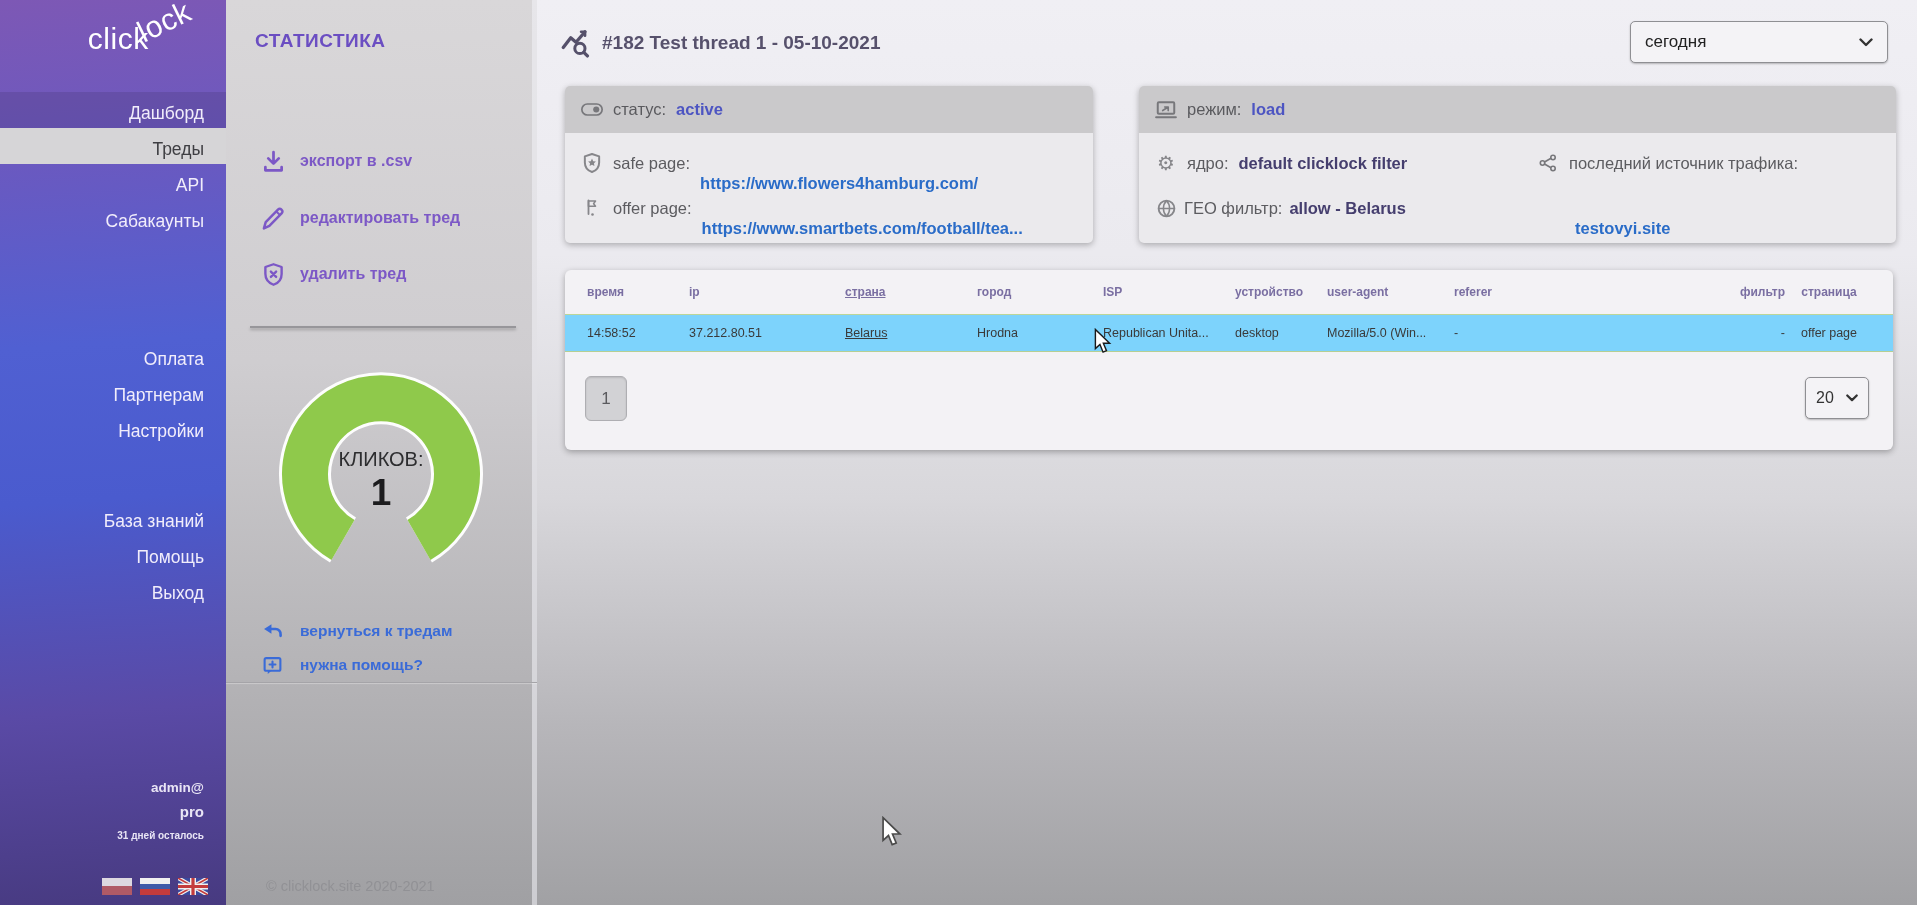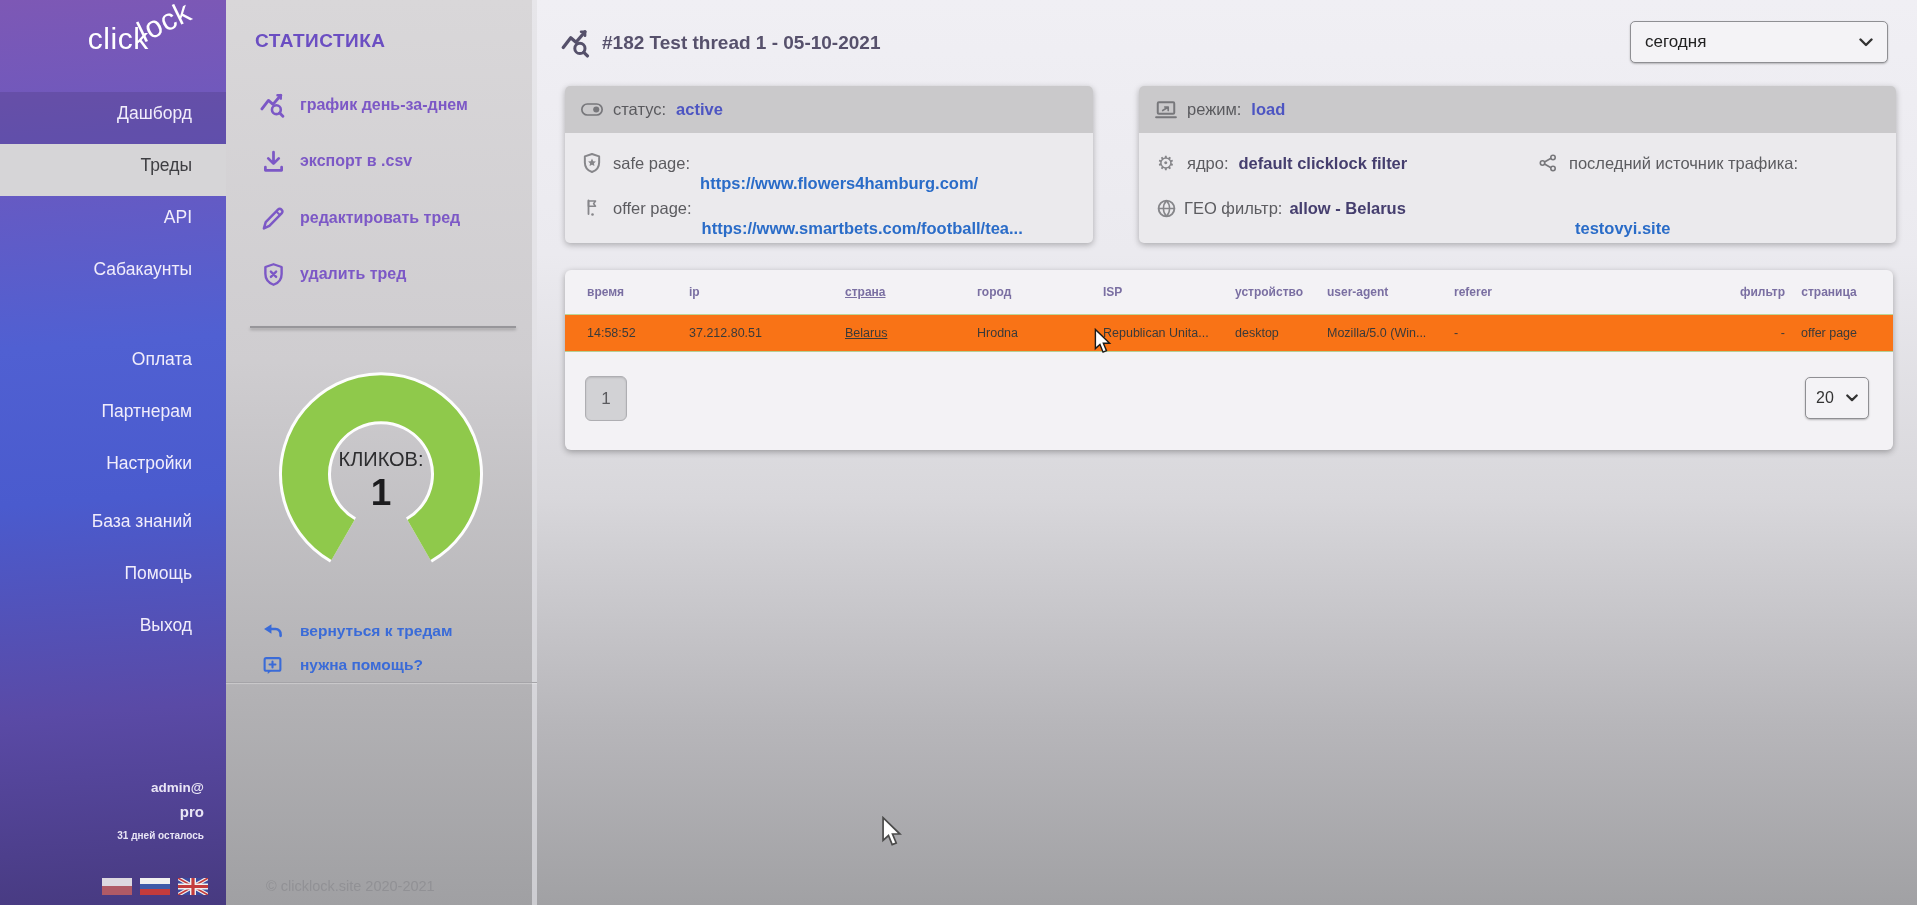--- a/index.html
+++ b/index.html
@@ -7,21 +7,21 @@
     font-family:"Liberation Sans","DejaVu Sans",sans-serif; }
   #root { position:relative; width:1917px; height:905px;
     background:linear-gradient(180deg,#f0eff4 0%,#ebeaef 28%,#d8d7db 55%,#b7b6ba 80%,#a1a1a4 100%); }
 
   
   .sidebar { position:absolute; left:0; top:0; width:226px; height:905px;
     background:linear-gradient(176deg,#7d58b5 0%,#6a59c0 18%,#5060d2 38%,#4a5bce 55%,#5a4aa6 78%,#473a80 100%); }
   .logo { position:absolute; top:22px; right:22px; color:#fff; font-size:30px; letter-spacing:.5px; white-space:nowrap; }
   .logo .lock { display:inline-block; transform:rotate(-26deg) translate(1px,-7px); transform-origin:left bottom; }
   .nav-group { position:absolute; left:0; width:226px; }
-  .nav-item { height:52px; line-height:42px; text-align:right; padding-right:34px;
+  .nav-item { height:36px; line-height:42px; text-align:right; padding-right:22px;
     color:#f1edfb; font-size:17.5px; cursor:pointer; }
   .nav-item.shade { background:rgba(0,0,0,.10); }
   .nav-item.selected { background:#d6d5d7; color:#3e3e42; }
   .account { position:absolute; right:22px; top:776px; text-align:right; color:#e9e5f5; line-height:24px; }
   .account .email { font-size:13.5px; font-weight:bold; }
   .account .plan { font-size:15px; font-weight:bold; }
   .account .days { font-size:10px; font-weight:bold; }
   .flags { position:absolute; right:18px; top:878px; display:flex; gap:8px; }
   .flag { width:30px; height:17px; display:block; }
   .flag-pl { background:linear-gradient(180deg,#ddd8e0 0 50%,#b05a66 50% 100%); }
@@ -67,21 +67,21 @@
     padding-left:16px; font-size:16.5px; color:#5c5c60; white-space:nowrap; }
   .card-row .lnk { font-weight:bold; color:#2a6cc8; cursor:pointer;margin-top:40px; }
   .card-row .val2 { font-weight:bold; color:#453e6e; }
   .grayico { color:#86868a; display:flex; align-items:center; justify-content:center; width:22px; }
 
   
   .card-table { position:absolute; left:565px; top:270px; width:1328px; height:180px;
     background:#f3f2f5; border-radius:6px; box-shadow:0 2px 6px rgba(0,0,0,.3); }
   .thead { display:flex; height:44px; align-items:center; }
   .th { font-size:12px; font-weight:bold; color:#7a6fa2; }
-  .trow { display:flex; height:38px; align-items:center; background:#f97316;
+  .trow { display:flex; height:38px; align-items:center; background:#7dd3fc;
     border-top:1px solid #bcd698; border-bottom:1px solid #b5cf93; font-size:12.5px; color:#3a3a3a; cursor:pointer; }
   .c0{width:124px; padding-left:22px;} .c1{width:156px;} .c2{width:132px;text-decoration:underline;} .c3{width:126px;}
   .c4{width:132px;} .c5{width:92px;} .c6{width:127px;} .c7{width:237px;}
   .c8{width:94px; text-align:right;} .c9{width:106px; text-align:center; padding-right:18px;}
   .page-btn { position:absolute; left:20px; top:106px; width:42px; height:45px;
     background:#d2d2d5; border:1px solid #aeaeb2; border-radius:6px; box-shadow:inset 0 1px 2px rgba(0,0,0,.12);
     font-size:17px; color:#5a5a5e; display:flex; align-items:center; justify-content:center; cursor:pointer; }
 
   .cursor { position:absolute; z-index:50; pointer-events:none; }
   svg { display:block; }
@@ -128,31 +128,20 @@
           <path d="M15 0 V17 M0 8.5 H30" stroke="#f0f0f0" stroke-width="6"></path>
           <path d="M15 0 V17 M0 8.5 H30" stroke="#c43b3c" stroke-width="3.2"></path>
         </svg>
       </span>
     </div>
   </div>
 
   <div class="statscol">
     <div class="stats-title">СТАТИСТИКА</div>
 
-    <div class="stats-item" style="top:85px;">
-      <span class="ico">
-        <svg width="26" height="26" viewBox="0 0 20 20">
-            <polyline points="1.5,13 6.5,6.5 10,9.5 16,2.5" fill="none" stroke="#7c58c6" stroke-width="2.2" stroke-linecap="round" stroke-linejoin="round"></polyline>
-            <path d="M16 2.5 v2.6 M16 2.5 h-2.6" stroke="#7c58c6" stroke-width="1.8" stroke-linecap="round"></path>
-            <circle cx="12.6" cy="13.6" r="3.4" fill="none" stroke="#7c58c6" stroke-width="2"></circle>
-            <line x1="15.2" y1="16.2" x2="17.6" y2="18.6" stroke="#7c58c6" stroke-width="2.2" stroke-linecap="round"></line>
-          </svg>
-      </span>
-      <span class="lbl">график день-за-днем</span>
-    </div>
     <div class="stats-item" style="top:141px;">
       <span class="ico">
         <svg width="25" height="25" viewBox="0 0 20 20">
             <path d="M10 2.5 v9 M5.8 7.5 l4.2 4.2 4.2-4.2" fill="none" stroke="#7c58c6" stroke-width="2.2" stroke-linecap="round" stroke-linejoin="round"></path>
             <path d="M3.5 14.5 v2.5 h13 v-2.5" fill="none" stroke="#7c58c6" stroke-width="2.2" stroke-linecap="round" stroke-linejoin="round"></path>
           </svg>
       </span>
       <span class="lbl">экспорт в .csv</span>
     </div>
     <div class="stats-item" style="top:198px;">

